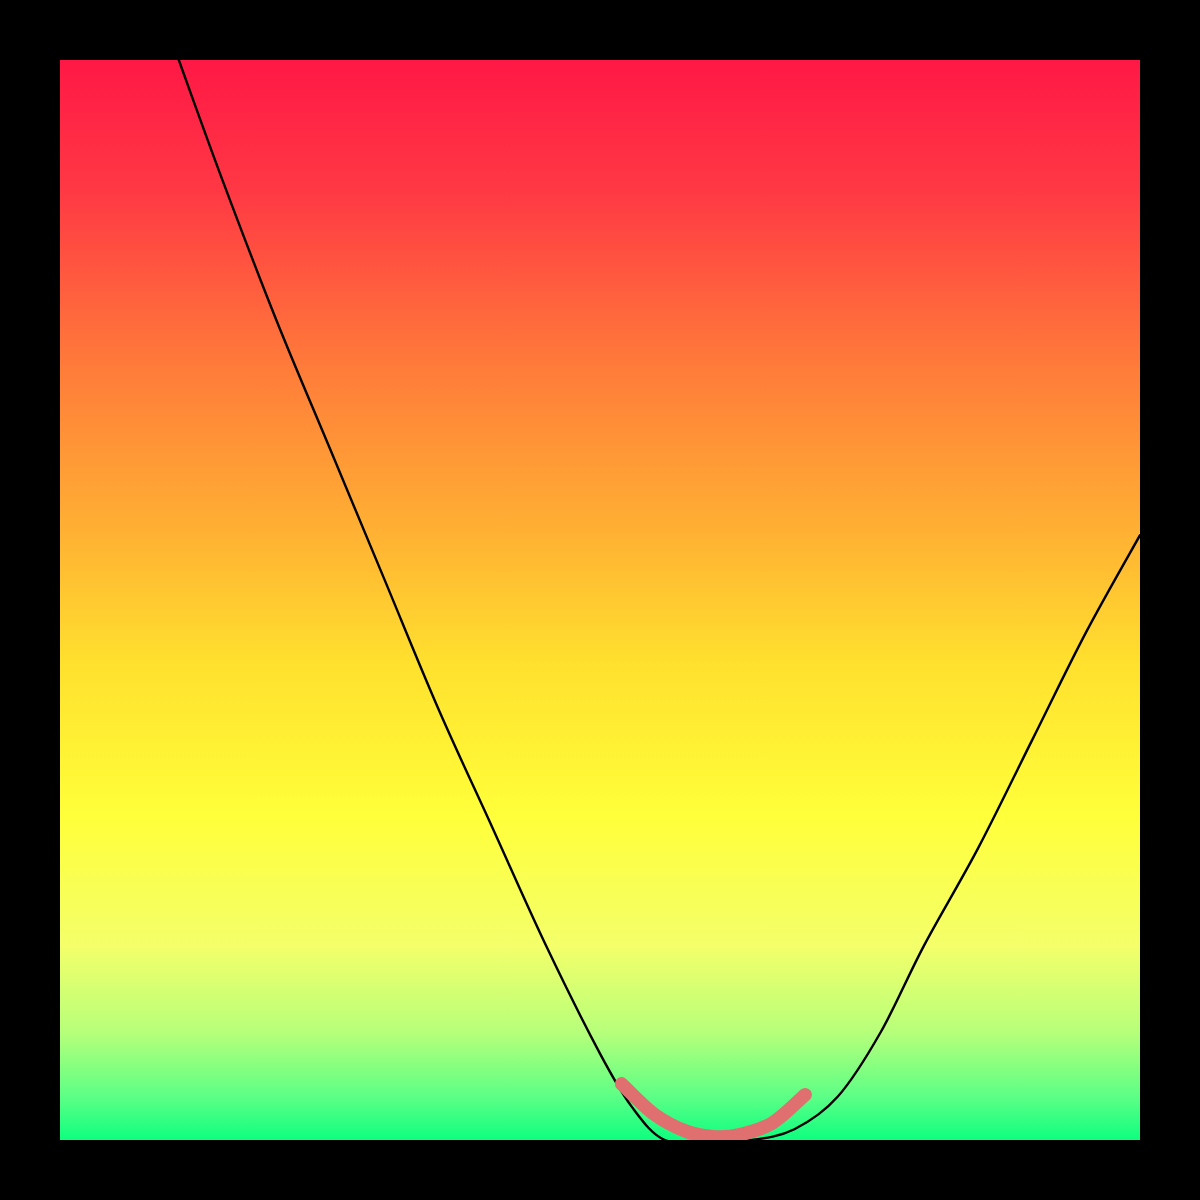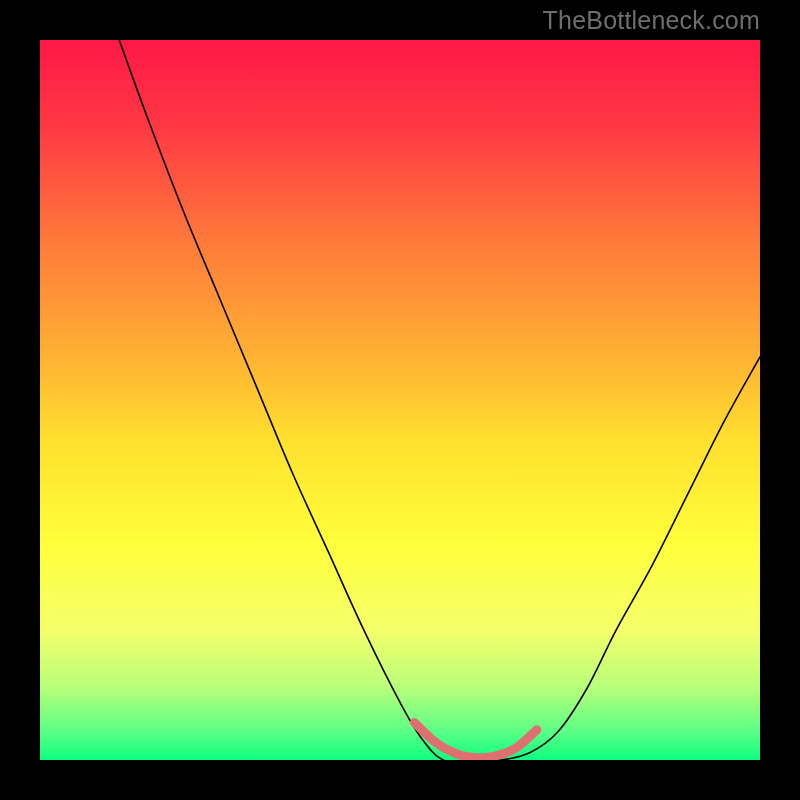--- a/index.html
+++ b/index.html
@@ -46,21 +46,20 @@
     font-size: 25px;
     letter-spacing: 0.2px;
     z-index: 3;
   }
 </style>
 </head>
 <body>
 
 <div class="stage">
 
-  <div class="watermark">TheBottleneck.com</div>
 
   <div class="plot-area">
 
     <svg class="gradient-bg" viewBox="0 0 720 720" preserveAspectRatio="none">
       <defs>
         <linearGradient id="bgGrad" x1="0" y1="0" x2="0" y2="1">
             <stop offset="0%" stop-color="#ff1846"></stop>
             <stop offset="12%" stop-color="#ff3844"></stop>
             <stop offset="28%" stop-color="#ff7a3a"></stop>
             <stop offset="44%" stop-color="#ffb233"></stop>

